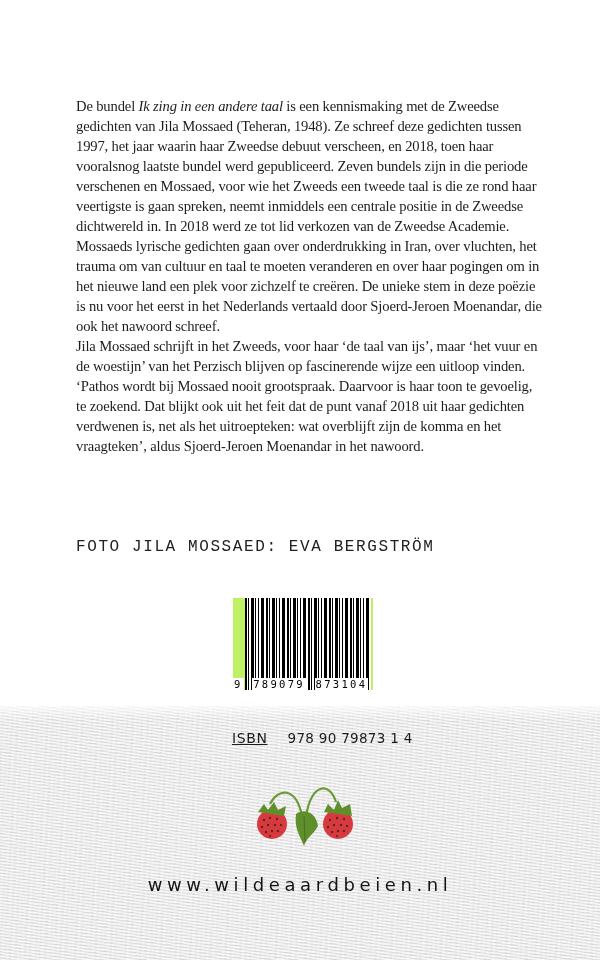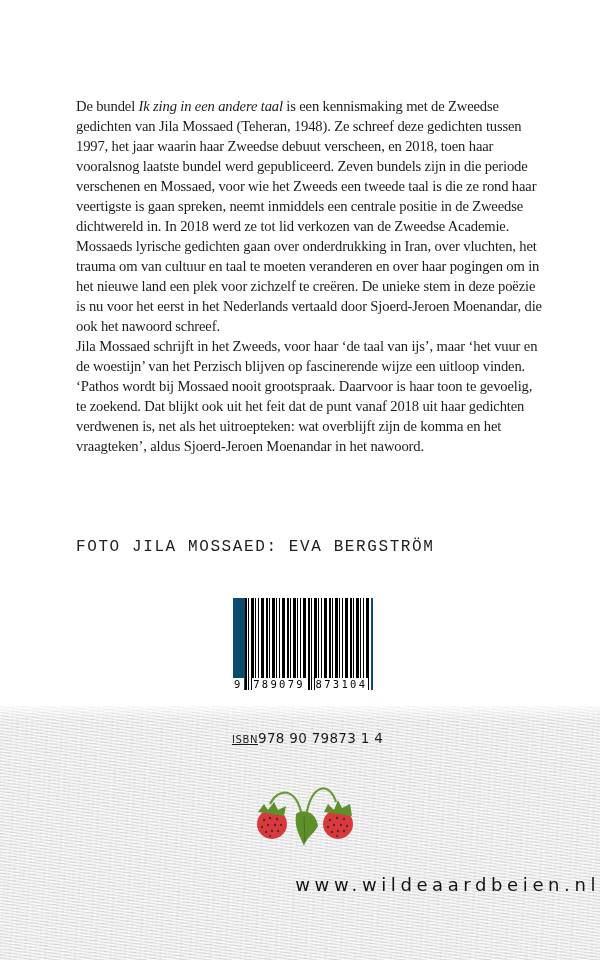--- a/index.html
+++ b/index.html
@@ -30,21 +30,21 @@
   .blurb em { font-style: italic; }
   .credit {
     position: absolute; left: 76px; top: 518px;
     font-family: Liberation Mono, monospace;
     font-size: 16px; letter-spacing: 1.6px; text-transform: uppercase;
     color: #222;
     margin-top: 20px;
   }
   .barcode {
     position: absolute; left: 233px; top: 598px; width: 140px; height: 92px;
-    background: #0c4a6e;
+    background: #bef264;
   }
   .bars {
     position: absolute; left: 12px; top: 0; width: 126px; height: 92px;
     background:
       repeating-linear-gradient(90deg,
         #000 0px, #000 2px, #fff 2px, #fff 3px,
         #000 3px, #000 4px, #fff 4px, #fff 6px,
         #000 6px, #000 9px, #fff 9px, #fff 10px,
         #000 10px, #000 11px, #fff 11px, #fff 13px,
         #000 13px, #000 14px, #fff 14px, #fff 16px,
@@ -54,24 +54,24 @@
     position: absolute; left: 0; top: 80px; width: 140px; height: 13px;
     font-family: "DejaVu Sans Mono", monospace; font-size: 10.5px; line-height: 13px;
     letter-spacing: 2.3px; color: #000;
   }
   .bar-digits span { background: #fff; padding: 0 1px; }
   .isbn {
     position: absolute; left: 232px; top: 730px;
     font-family: "DejaVu Sans", sans-serif; font-size: 13.5px; color: #1c1c1c;
     letter-spacing: 0.3px;
   }
-  .isbn .pre { font-size: 10px; letter-spacing: 0.6px; margin-right: 0; text-decoration: underline; }
+  .isbn .pre { font-size: 14px; letter-spacing: 0.6px; margin-right: 20px; text-decoration: underline; }
   .logo { position: absolute; left: 250px; top: 768px; width: 110px; height: 80px; }
   .url {
-    position: absolute; left: 0; top: 874px; width: 600px; text-align: right;
+    position: absolute; left: 0; top: 874px; width: 600px; text-align: center;
     font-family: "DejaVu Sans", sans-serif; font-size: 18px; letter-spacing: 4.6px; color: #151515;
   }
 </style>
 </head>
 <body>
 
 <div class="texture"></div>
 <div class="texture-fade"></div>
 
 <div class="blurb">

